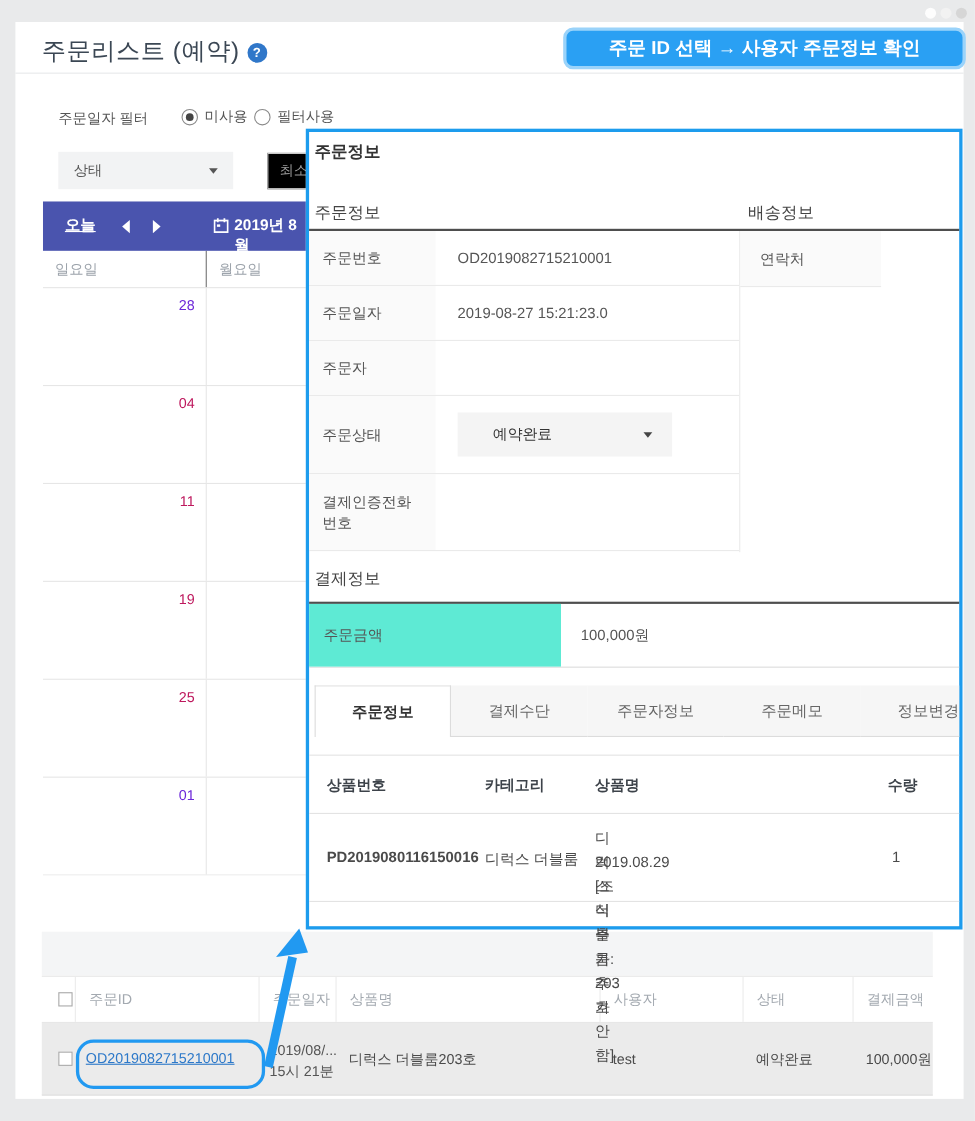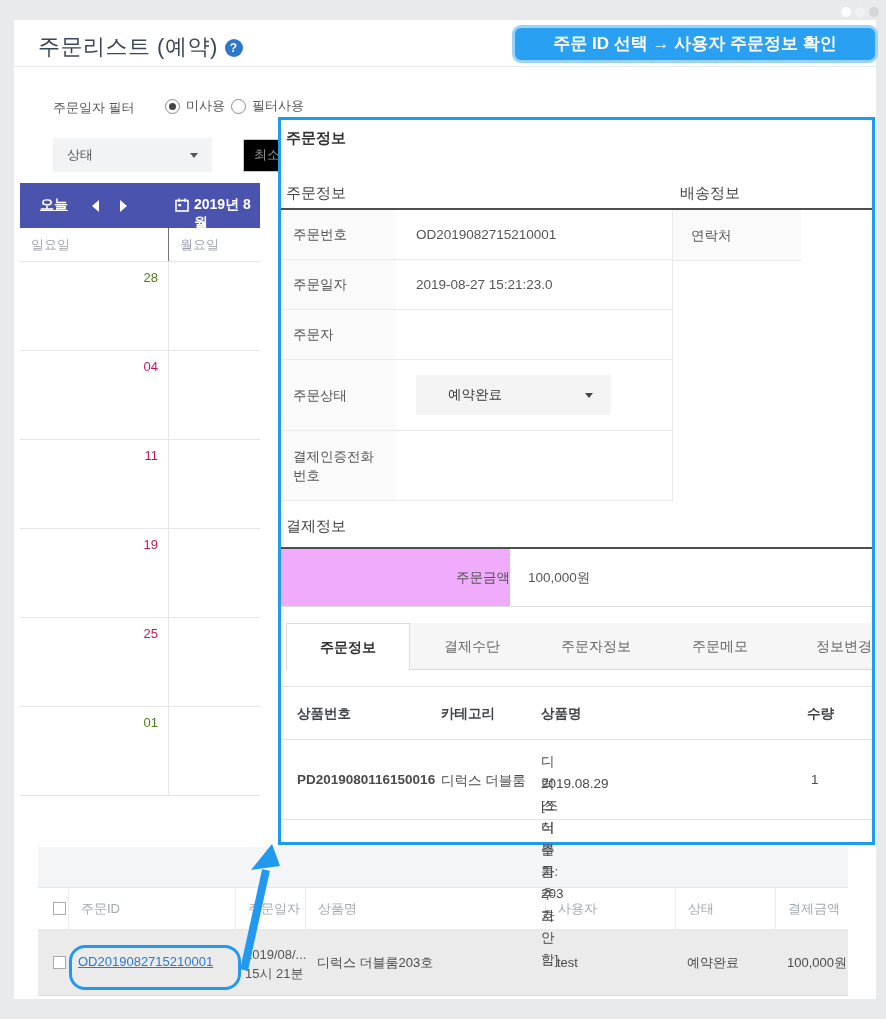--- a/index.html
+++ b/index.html
@@ -31,37 +31,37 @@
   .radio.checked:after { content:""; position:absolute; left:3px; top:3px; width:7px; height:7px; border-radius:50%; background:#444; }
   .select { position:absolute; left:53px; top:138px; width:159px; height:34px; background:#f2f3f4; color:#555;
     font-size:13px; line-height:34px; padding-left:14px; }
   .caret { position:absolute; right:14px; top:15px; width:0; height:0;
     border-left:4px solid transparent; border-right:4px solid transparent; border-top:5px solid #555; }
   .min-input { position:absolute; left:243px; top:139px; width:64px; height:33px; border:1px solid #c9c9c9;
     background:#000000; font-size:13px; color:#777; padding-left:10px; font-family:Liberation Mono, monospace; }
   .min-input::placeholder { color:#999; }
 
   
-  .calendar { position:absolute; left:20px; top:183px; width:240px; height:613px; overflow:hidden; }
+  .calendar { position:absolute; left:39px; top:183px; width:240px; height:613px; overflow:hidden; }
   .cal-bar { position:relative; height:45px; background:#4a54ae; color:#fff; }
   .cal-today { position:absolute; left:20px; top:13px; font-size:14px; font-weight:bold; text-decoration:underline; color:#fff; }
   .cal-prev, .cal-next { position:absolute; top:17px; width:0; height:0; border-top:6px solid transparent; border-bottom:6px solid transparent; }
   .cal-prev { left:72px;  border-right:7px solid #fff; }
   .cal-next { left:100px; border-left:7px solid #fff; }
   .cal-ic { position:absolute; left:155px; top:15px; }
   .cal-month { position:absolute; left:174px; top:13px; font-size:14px; font-weight:bold; }
   .cal-dow { display:flex; height:34px; border-bottom:1px solid #e6e6e6; }
   .cal-dow > div { line-height:34px; font-size:13px; color:#9ca3ab; padding-left:11px; }
   .dow-sun { width:149px; border-right:1px solid #737373; }
   .dow-mon { flex:1; }
   .cal-row { display:flex; height:89px; border-bottom:1px solid #e6e6e6; }
   .cal-cell1 { width:149px; border-right:1px solid #e6e6e6; position:relative; }
   .cal-cell2 { flex:1; }
   .cal-date { position:absolute; right:10px; top:8px; font-size:13px; color:#be185d; }
-  .cal-date.muted { color:#4d7c0f;text-align:right; }
+  .cal-date.muted { color:#6d28d9;text-align:right; }
 
   
   .tbl-toolbar { position:absolute; left:38px; top:847px; width:810px; height:40px; background:#f4f5f6; }
   .tbl-head { position:absolute; left:38px; top:887px; width:810px; height:43px; background:#fff;
     border-top:1px solid #e7e7e7; border-bottom:1px solid #e7e7e7; display:flex; }
   .tbl-head > div { font-size:13px; color:#a3a9b0; line-height:41px; padding-left:12px; border-left:1px solid #ececec; }
   .tbl-head > div:first-child { border-left:none; }
   .tbl-row { position:absolute; left:38px; top:930px; width:810px; height:66px; background:#ebebeb;
     border-bottom:1px solid #e0e0e0; display:flex; font-size:13px; color:#4a4a4a; }
   .c-cb   { width:30px;  position:relative; }
@@ -103,21 +103,21 @@
   .pp-select { position:relative; width:195px; height:40px; background:#f4f4f4; font-size:13.5px; color:#333;
     line-height:40px; padding-left:32px; }
   .pp-select .caret { right:18px; top:18px; border-top-color:#444; }
 
   .deliv-col { left:391px; top:90px; width:200px; height:292px; border-left:1px solid #eaeaea; }
   .contact-cell { width:128px; height:51px; background:#fafafa; border-bottom:1px solid #eaeaea;
     font-size:13.5px; color:#555; line-height:51px; padding-left:18px; }
 
   .sec-pay { left:5px; top:397px; }
   .amount-row { left:0; top:429px; width:591px; height:58px; border-bottom:1px solid #dcdcdc; display:flex; }
-  .amount-label { width:229px; background:#f0abfc; font-size:13.5px; color:#555; line-height:58px; padding-left:13px;text-align:right; }
+  .amount-label { width:229px; background:#5eead4; font-size:13.5px; color:#555; line-height:58px; padding-left:13px; }
   .amount-value { flex:1; font-size:13.5px; color:#555; line-height:58px; padding-left:18px; }
 
   .pp-tabs { left:0; top:503px; width:591px; height:47px; overflow:hidden; display:flex; padding-left:5px; }
   .tab { width:124px; height:47px; font-size:14px; text-align:center; line-height:46px; color:#666;
     background:#f6f6f6; border-bottom:1px solid #dcdcdc; flex:0 0 124px; }
   .tab.active { background:#fff; border:1px solid #dcdcdc; border-bottom:none; color:#333; font-weight:bold; }
 
   .prod-head { left:0; top:566px; width:591px; height:54px; border-top:1px solid #e3e3e3; border-bottom:1px solid #e3e3e3; }
   .prod-head span { position:absolute; top:0; line-height:54px; font-size:13.5px; color:#3d434a; font-weight:bold; }
   .ph-no { left:16px; } .ph-cat { left:160px; } .ph-name { left:260px; } .ph-qty { left:526px; }

